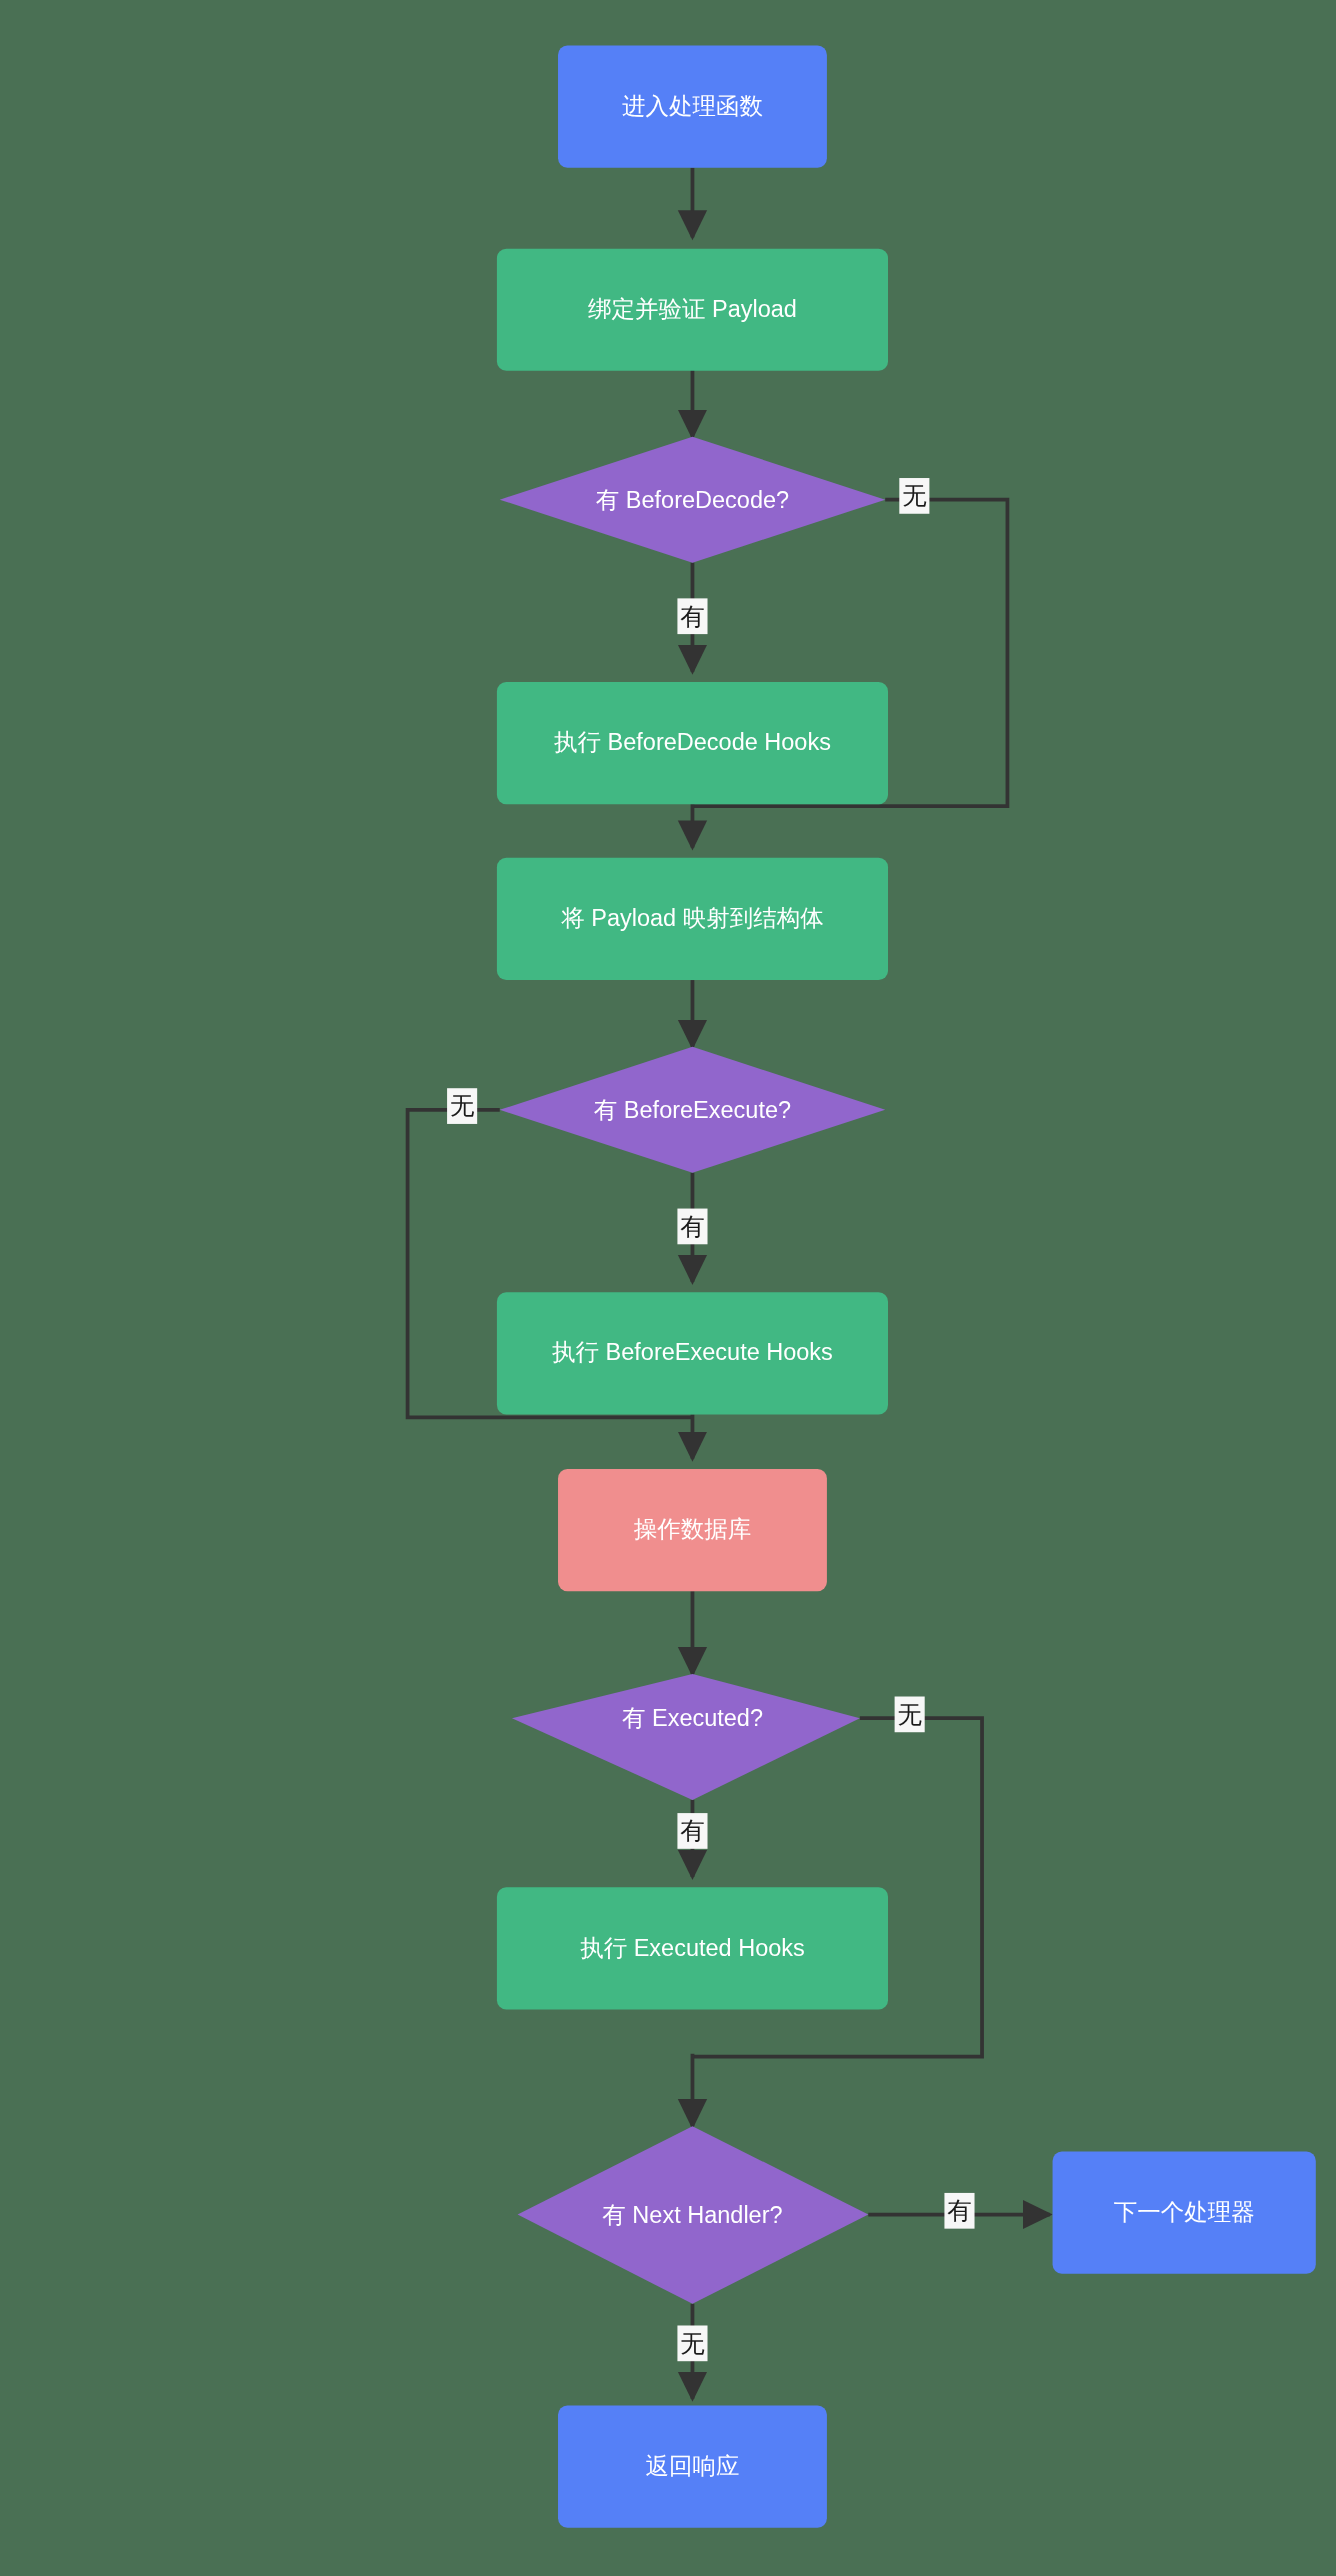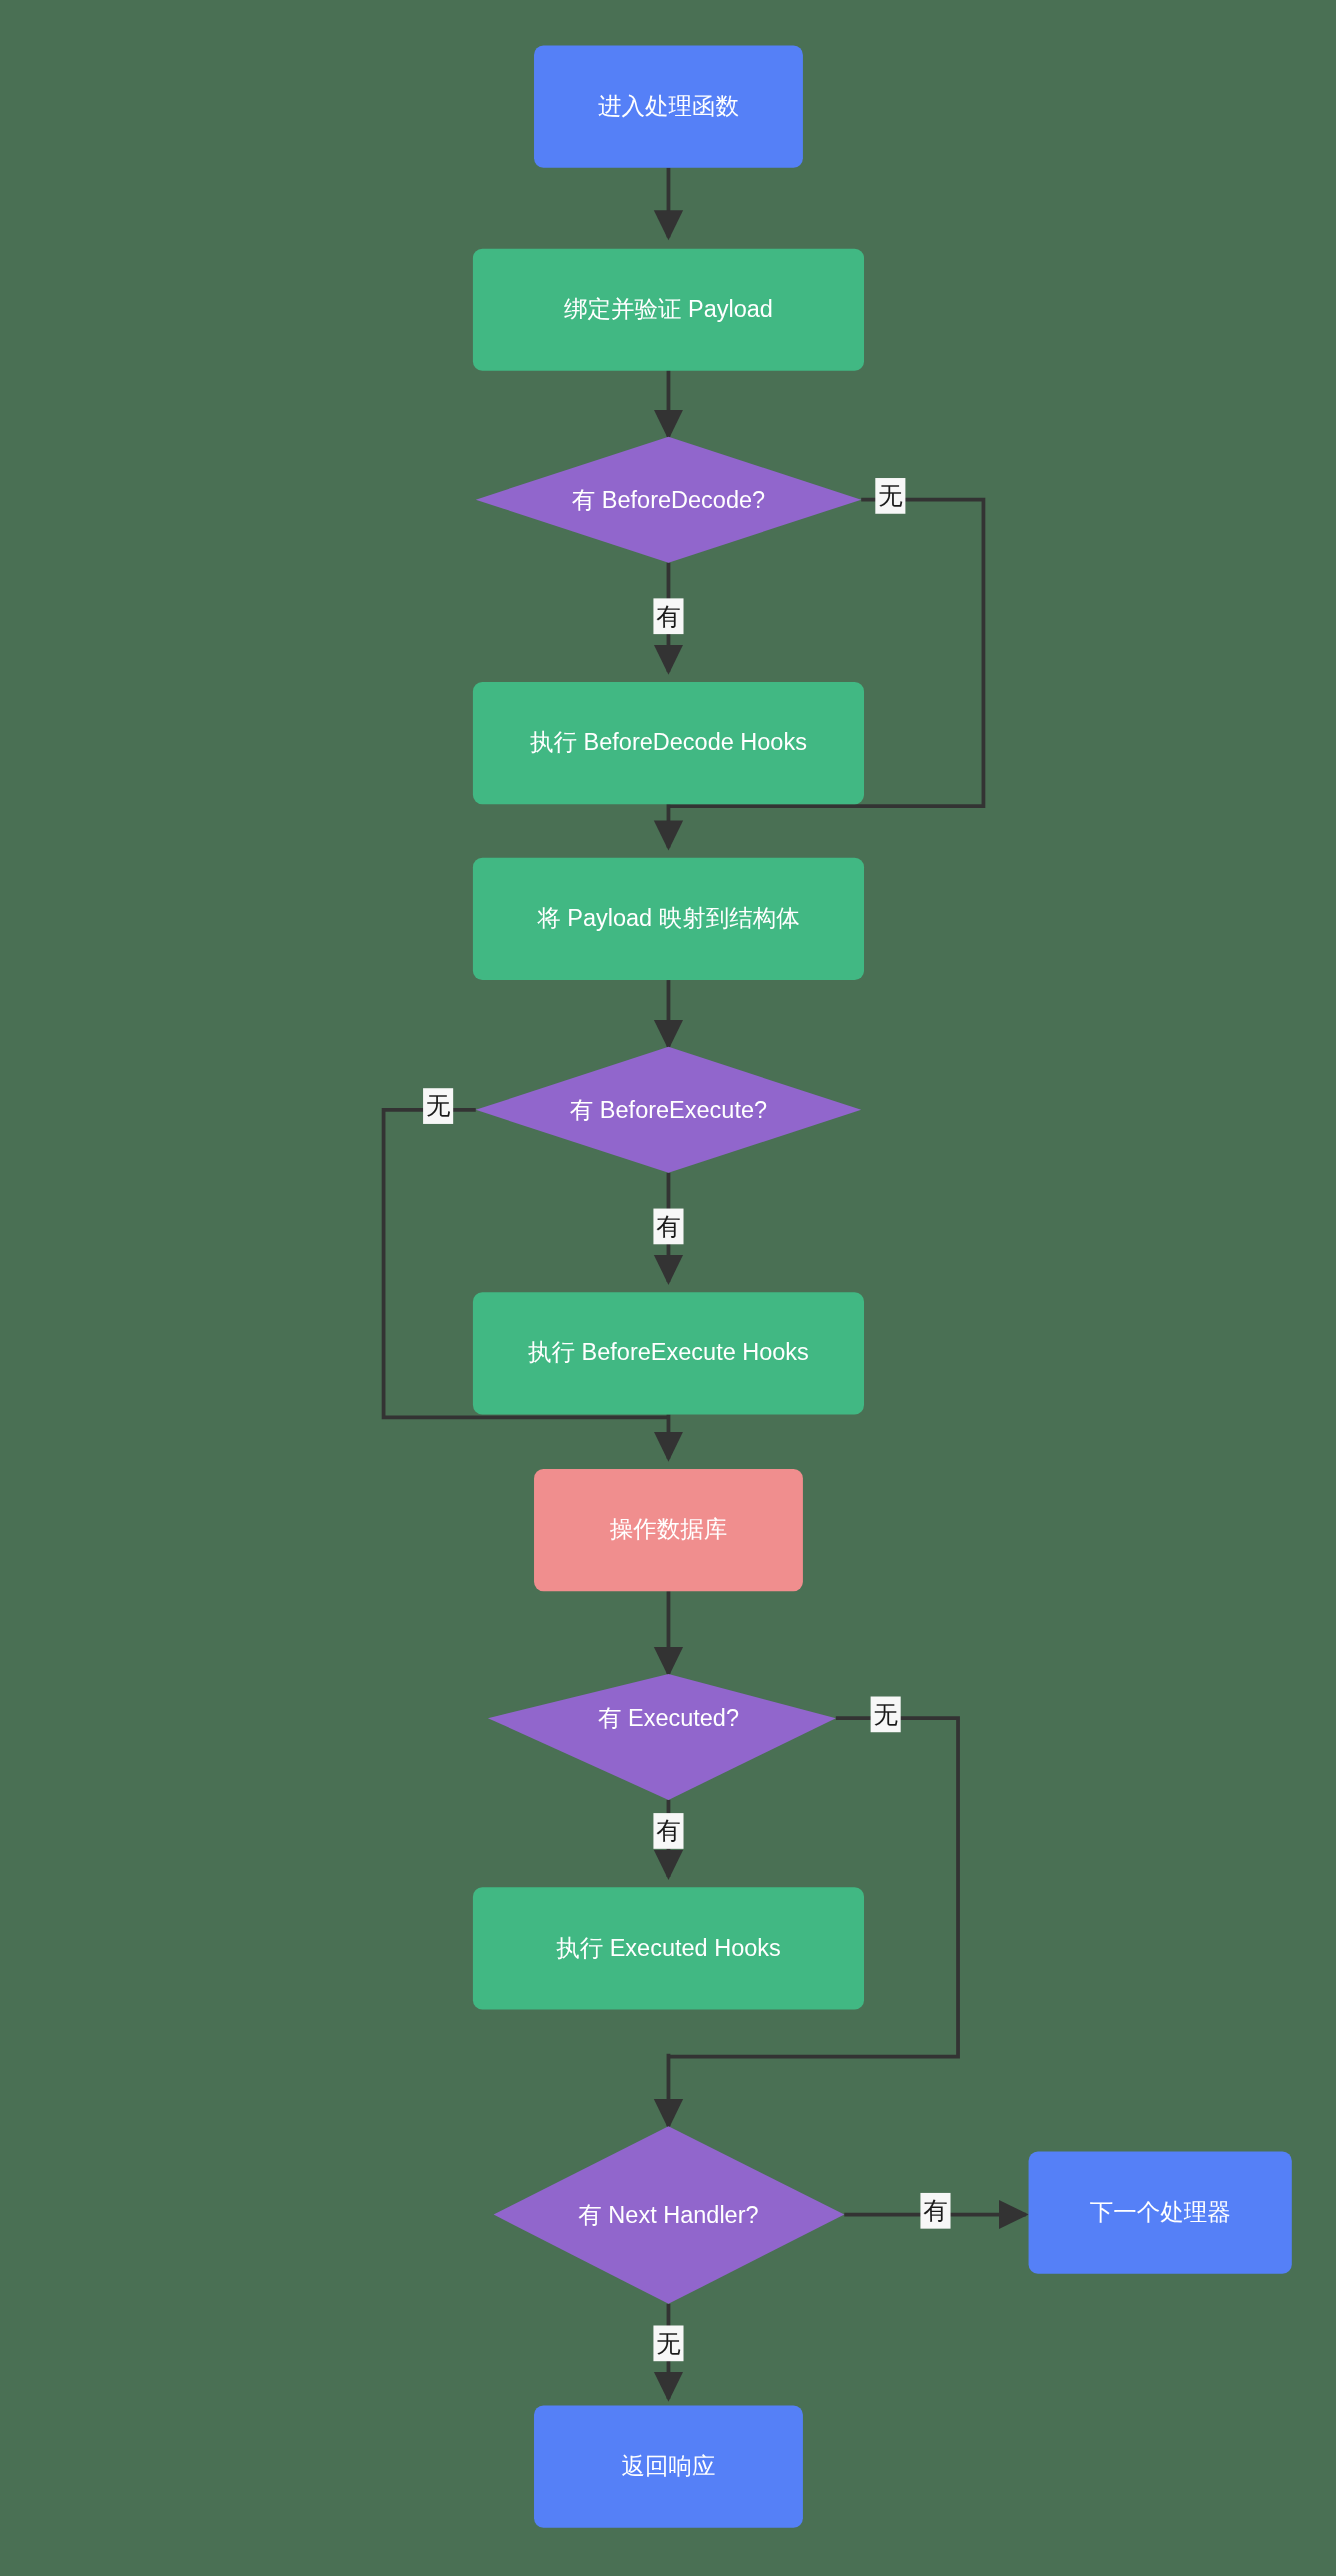--- a/index.html
+++ b/index.html
@@ -11,20 +11,21 @@
     width: 1336px;
     height: 2576px;
     font-family: "Liberation Sans", "DejaVu Sans", sans-serif;
     overflow: hidden;
   }
   #flowchart-root {
     position: relative;
     width: 1132px;
     height: 2576px;
     background: #4a7054;
+    margin-left: 24px;
   }
   svg.flow-canvas {
     position: absolute;
     top: 0;
     left: 0;
     width: 1336px;
     height: 2576px;
   }
   .node-label {
     fill: #ffffff;

